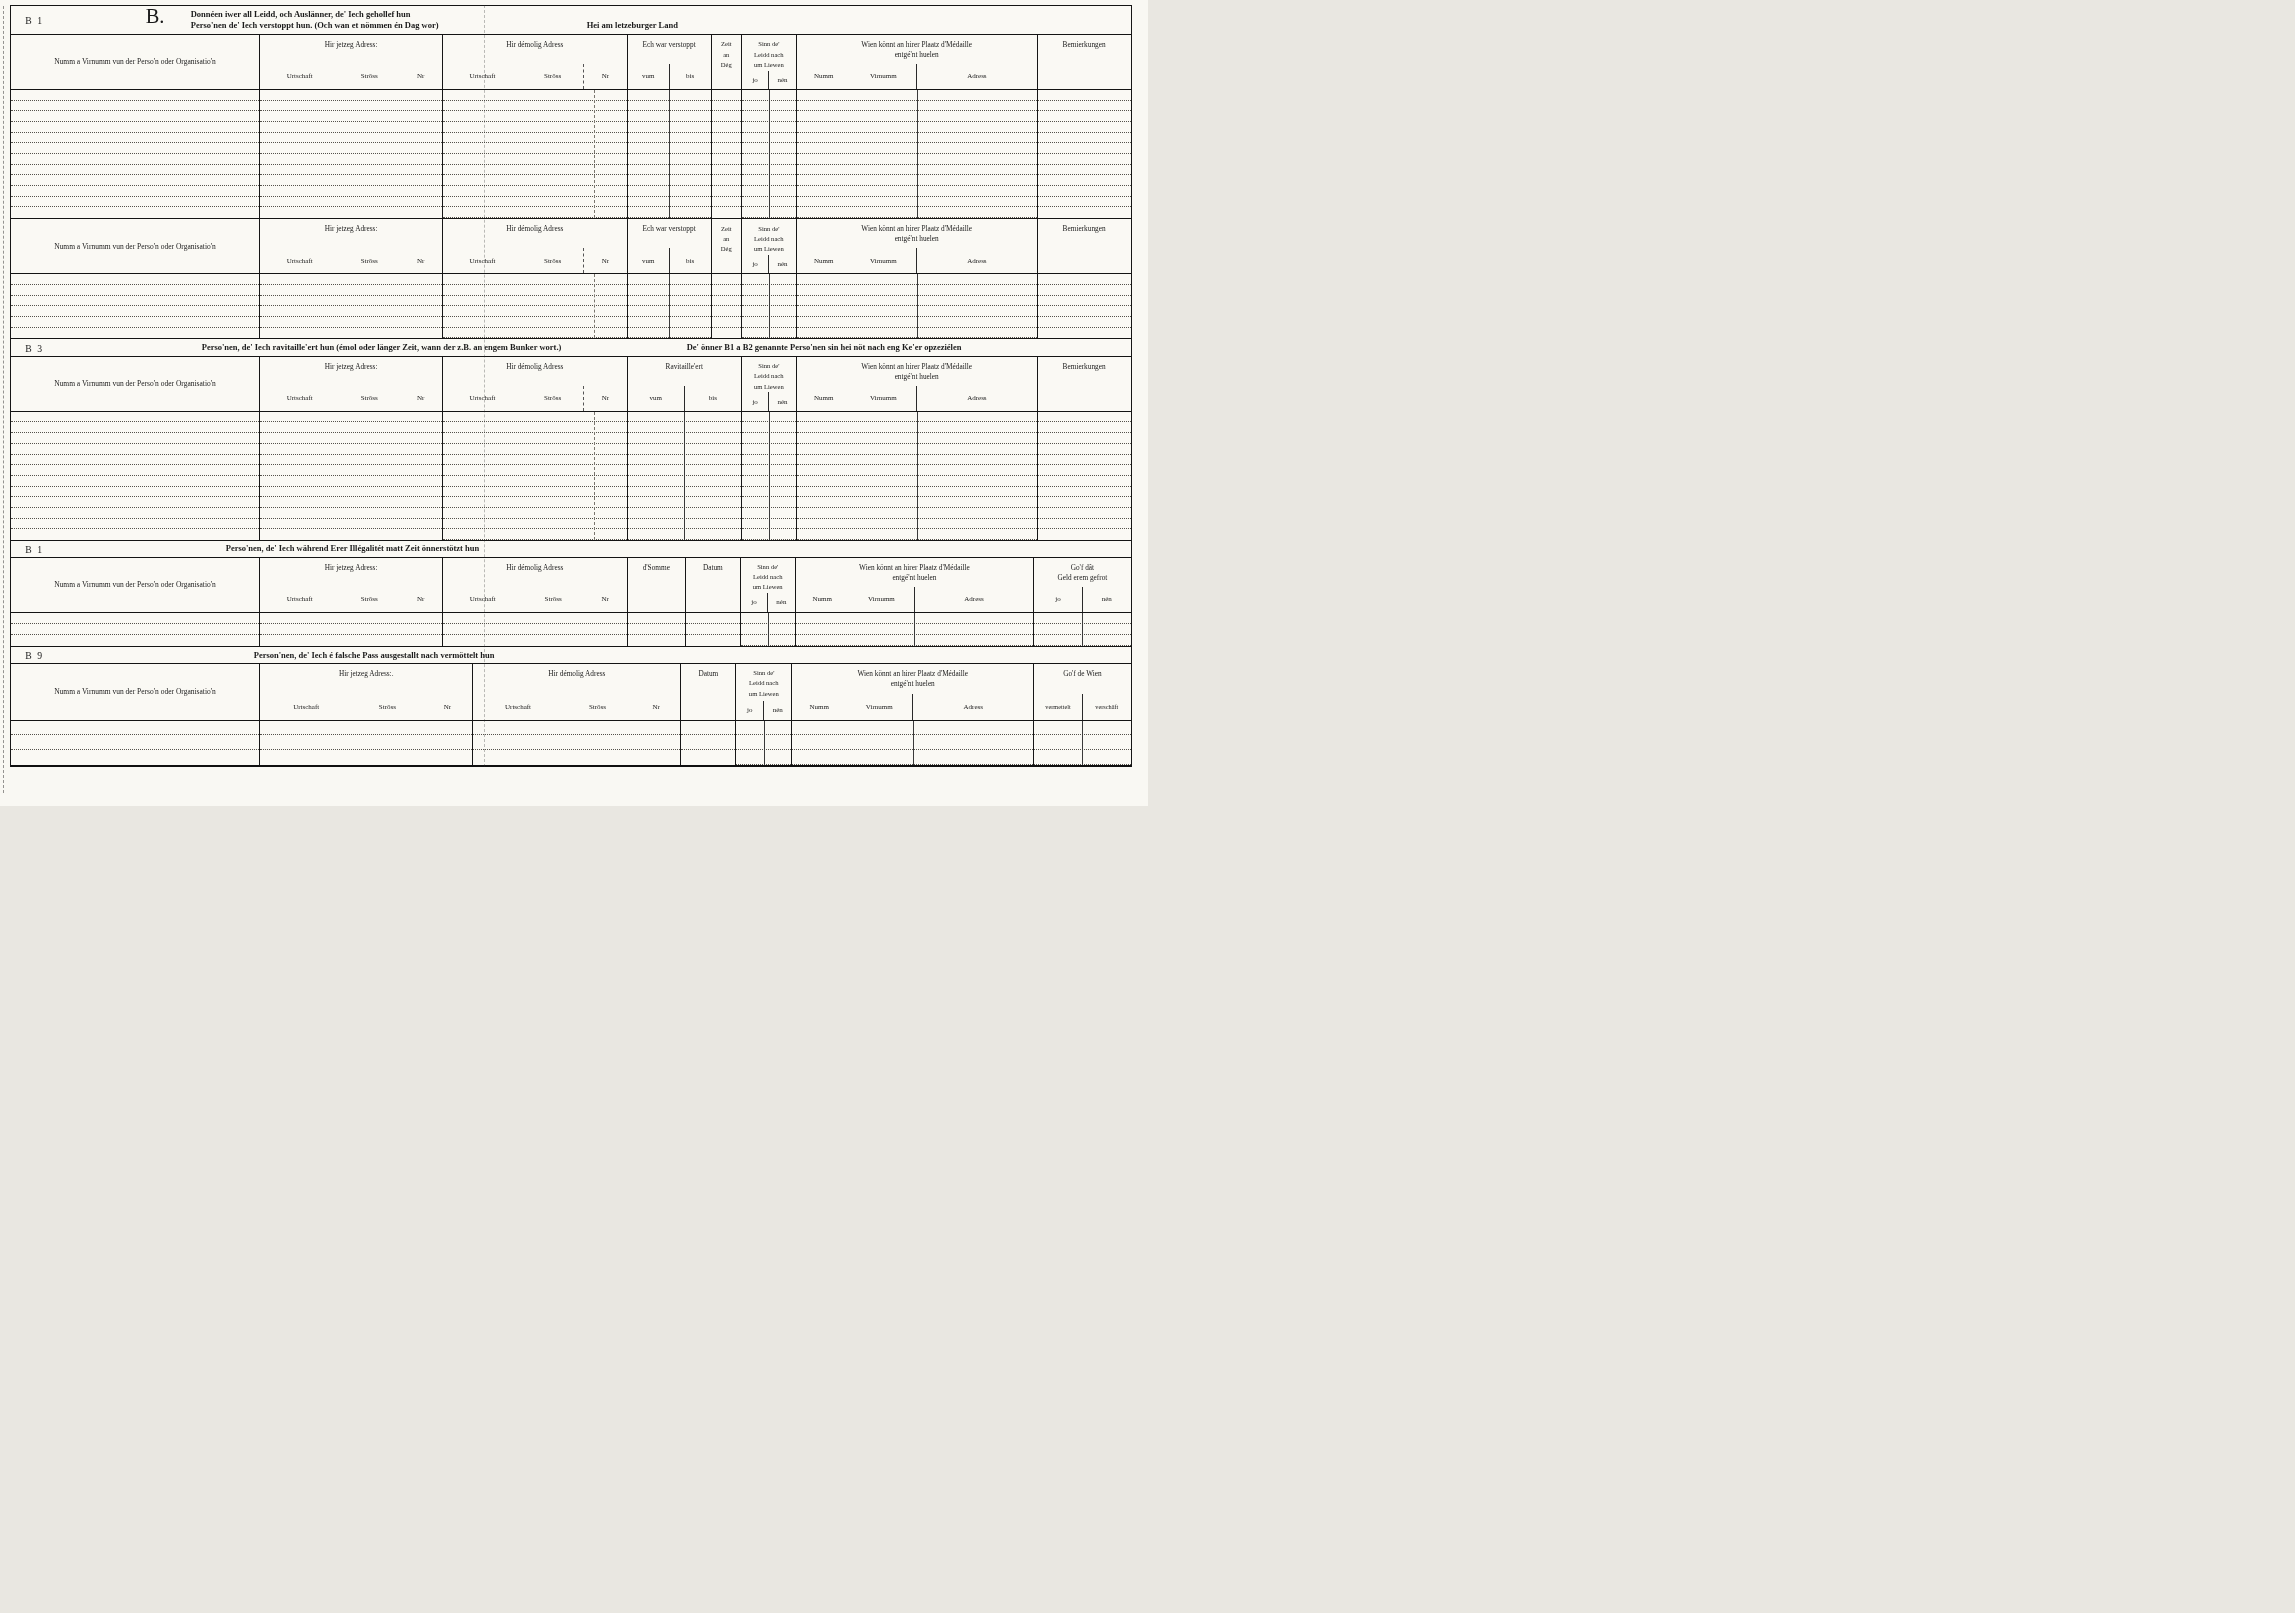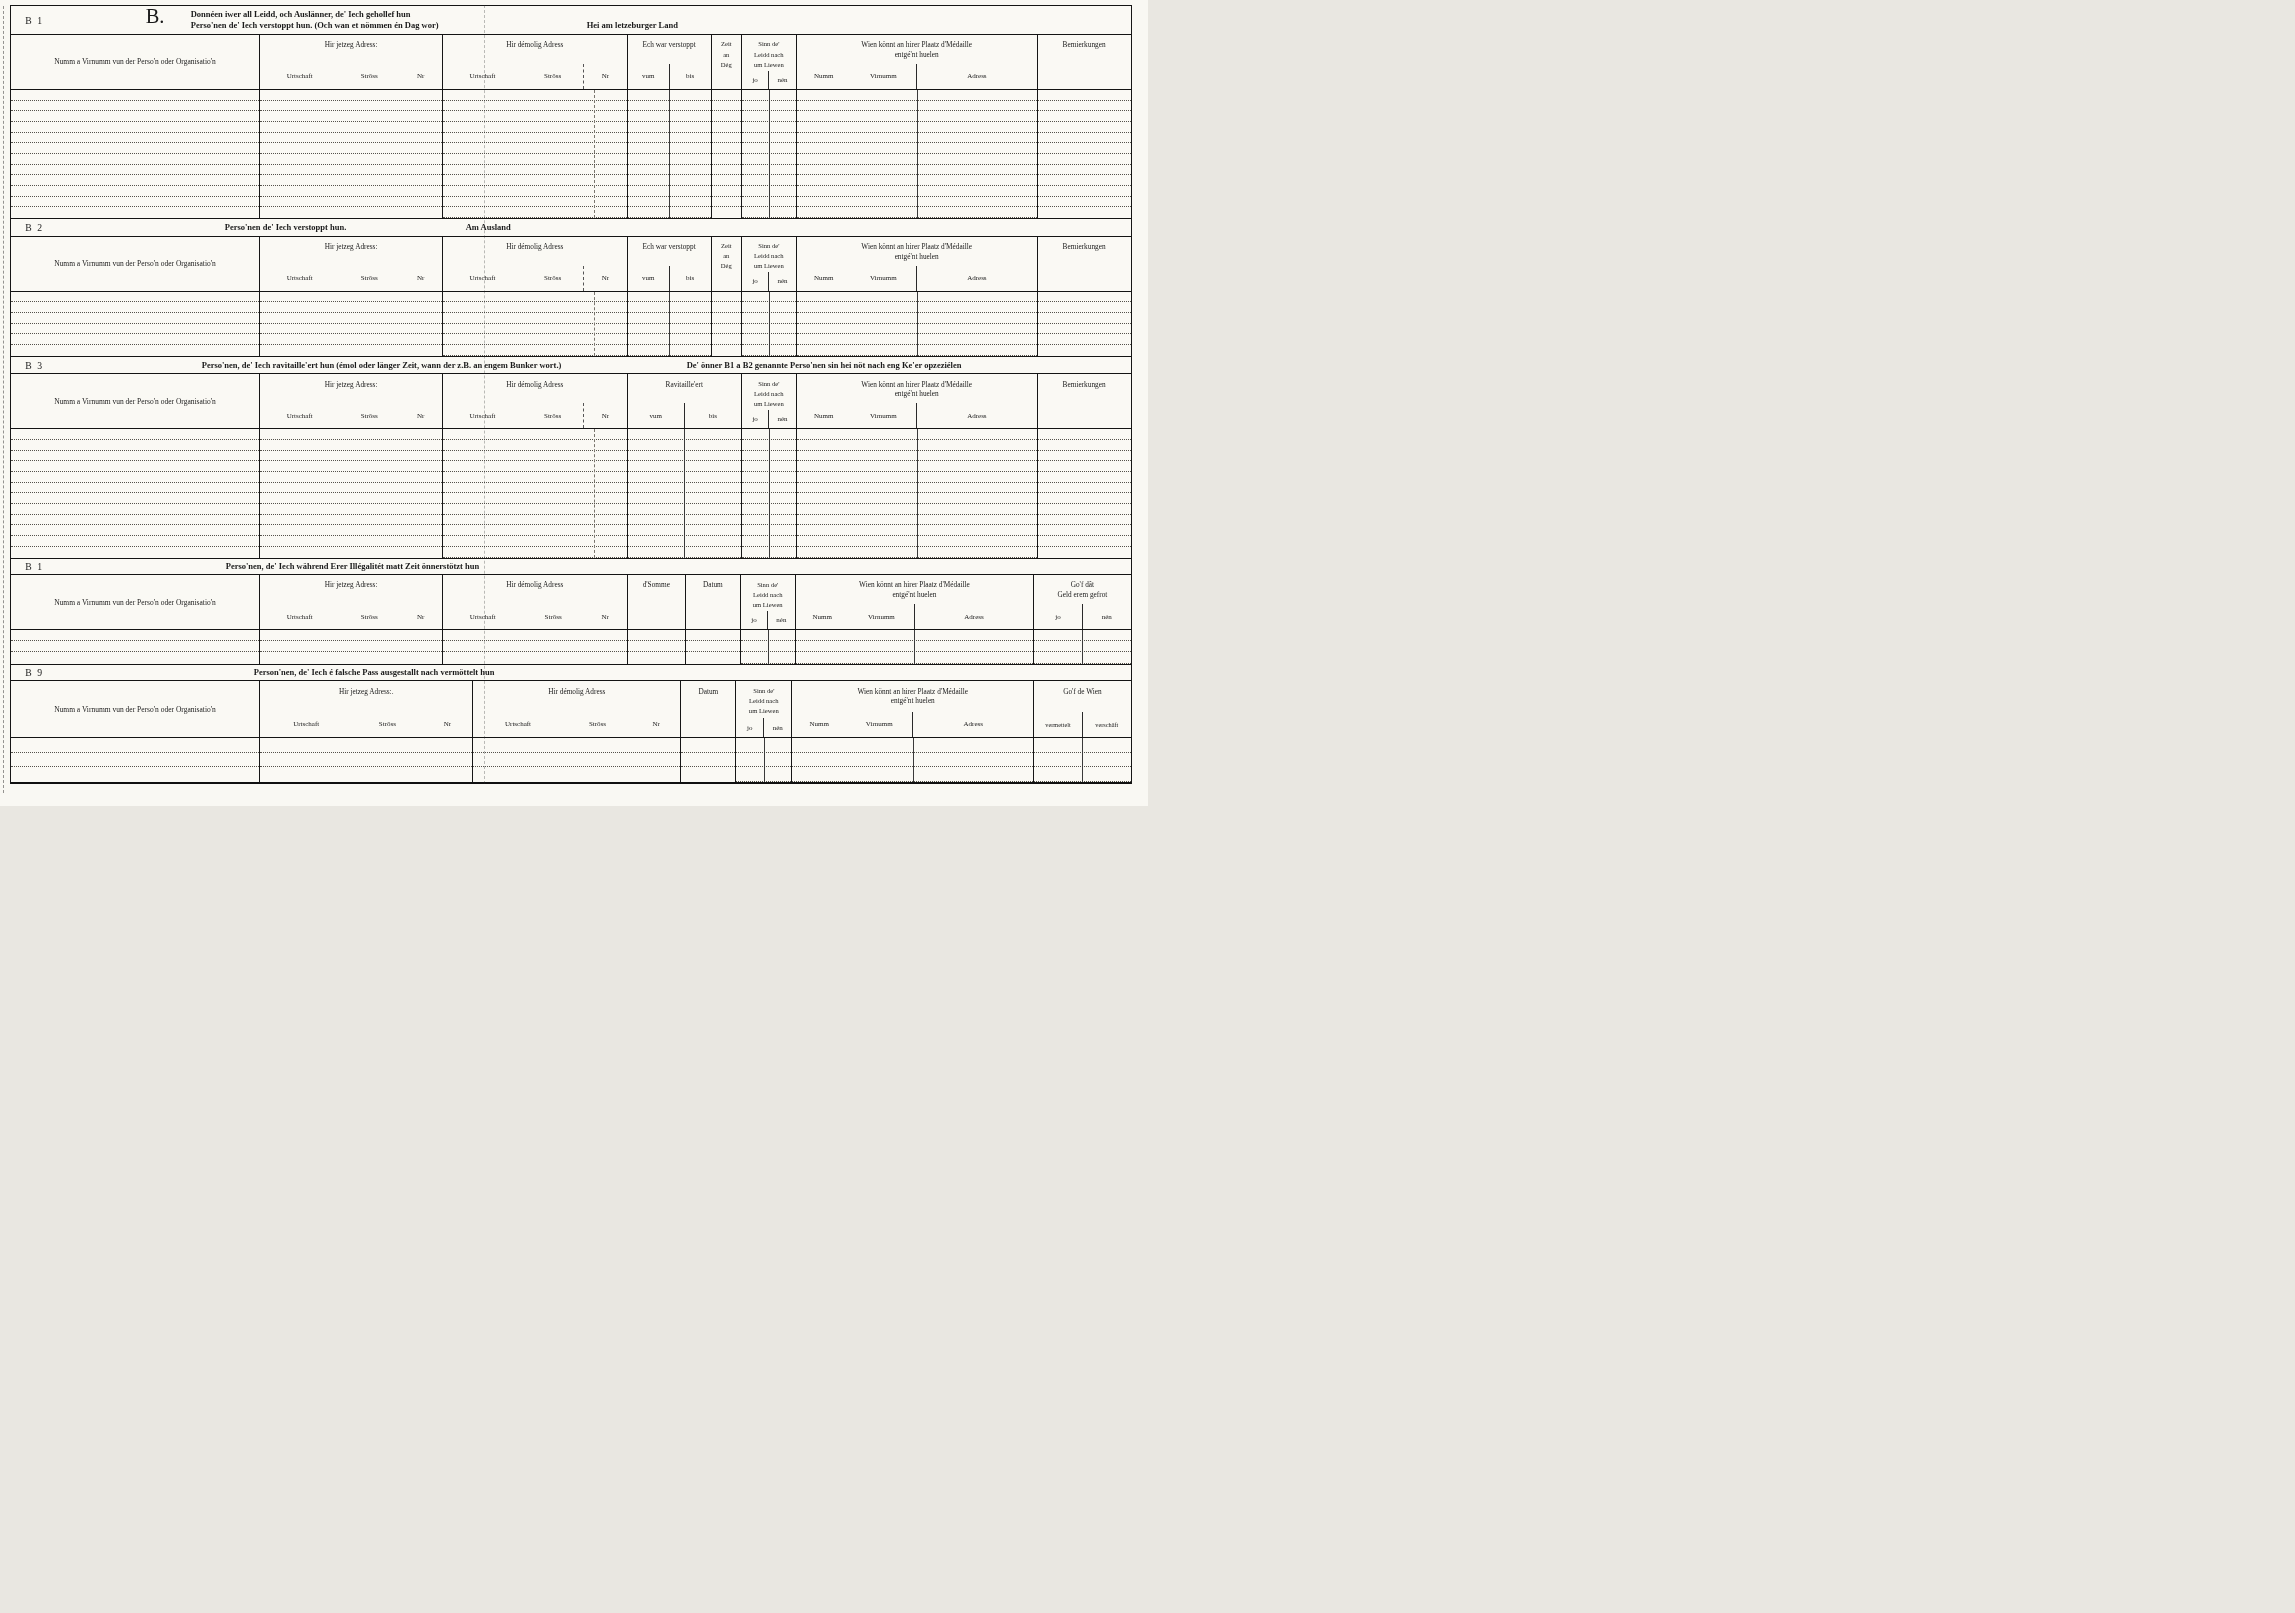--- a/index.html
+++ b/index.html
@@ -250,25 +250,20 @@
             <div class="b-row" style="height: 10.7px;"></div>
             <div class="b-row" style="height: 10.7px;"></div>
             <div class="b-row" style="height: 10.7px;"></div>
             <div class="b-row" style="height: 10.7px;"></div>
             <div class="b-row" style="height: 10.7px;"></div>
             <div class="b-row" style="height: 10.7px;"></div>
           </div>
         </div>
       </div>
       <div class="section">
-        <div class="title-bar" style="height: 16.5px;">
-          <span class="sec-label">B 2</span>
-          <span class="title-seg" style="left: 214px; top: 2.9px;">Perso'nen de' Iech verstoppt hun.</span>
-          <span class="title-seg" style="left: 455px; top: 2.9px;">Am Ausland</span>
-        </div>
         <div class="header-row" style="height: 54px;">
           <div class="h-cell" style="width: 22.2%;">
             <div class="h-center-wrap">
               <div class="h-center">Numm a Virnumm vun der Perso'n oder Organisatio'n</div>
             </div>
           </div>
           <div class="h-cell thin-border" style="width: 16.3%;">
             <div class="h-title">Hir jetzeg Adress:</div>
             <div class="h-subs">
               <div class="h-sub" style="flex: 1.3 1 0%;">

